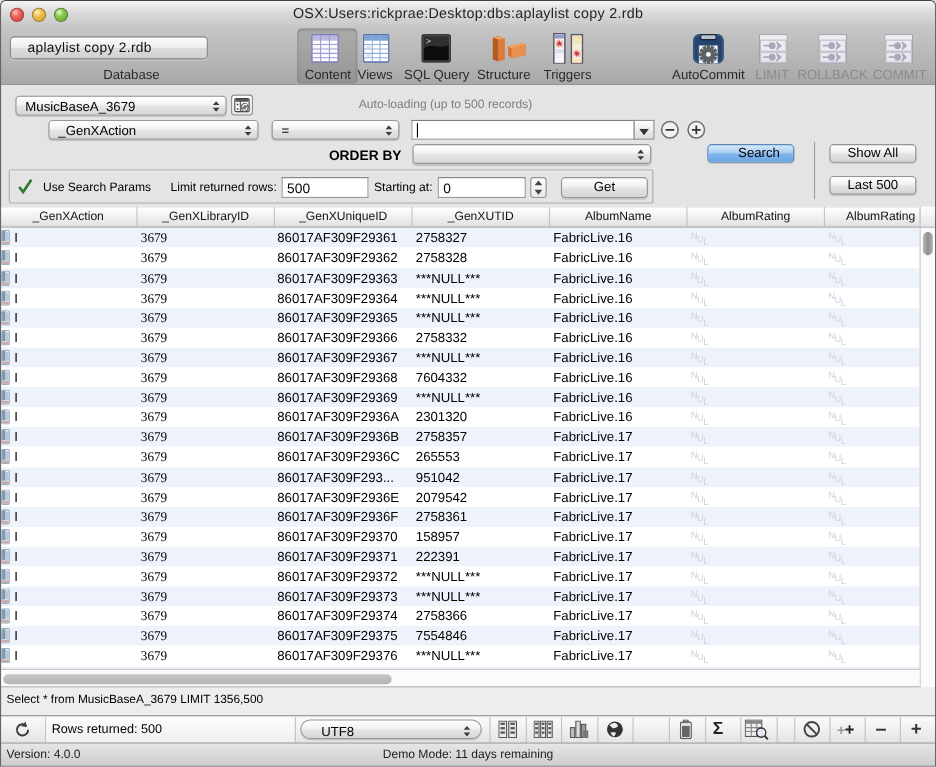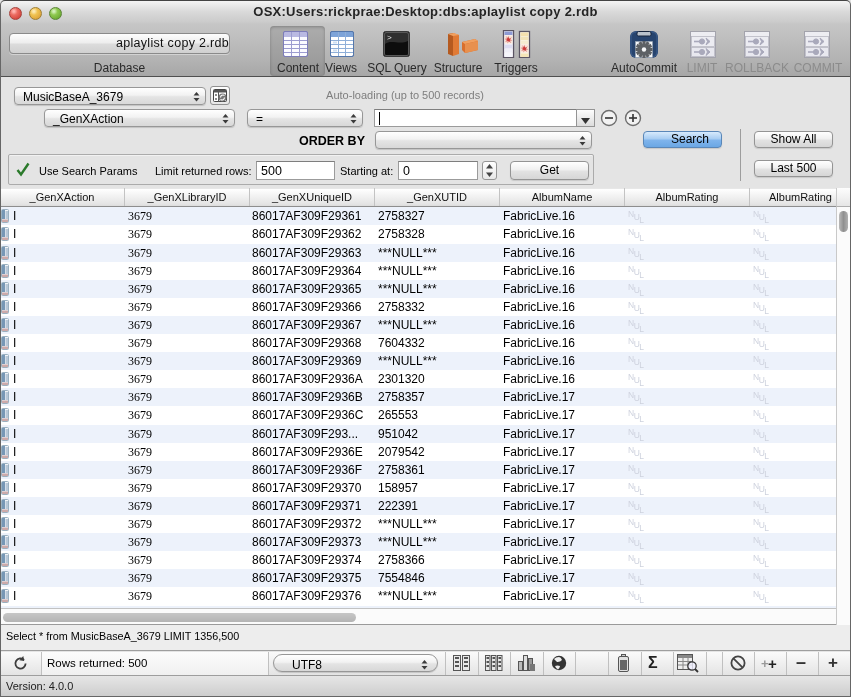--- a/index.html
+++ b/index.html
@@ -10,26 +10,26 @@
 
 #titlebar { left:0; top:0; width:851px; height:77px;
   background:linear-gradient(to bottom,#f4f4f4 0px,#d9d9d9 11px,#cbcbcb 21px,#c6c6c6 23px,#b2b2b2 60px,#a6a6a6 76px);
   border-bottom:1px solid #4f4f4f; border-top:1px solid #ececec;
   border-radius:5px 5px 0 0;
 }
 .tl { width:13px; height:13px; border-radius:50%; top:6px; }
 #tl-r { left:9px; background:radial-gradient(circle at 35% 30%, #ffb3ad 0 8%, #ec6c62 35%, #d64940 75%); border:1px solid #a5423c; }
 #tl-y { left:29px; background:radial-gradient(circle at 35% 30%, #fde9b2 0 8%, #f0c351 35%, #dfa63c 75%); border:1px solid #9e7f35; }
 #tl-g { left:49px; background:radial-gradient(circle at 35% 30%, #d3f0b9 0 8%, #8fc94f 35%, #6fae35 75%); border:1px solid #5b8437; }
-#title { left:0; right:0; top:3px; text-align:center; font-size:13px; color:#252525; font-weight:bold; letter-spacing:0.25px;}
-
-#dbbtn { left:9px; top:32px; width:221px; height:21px; border-radius:4px;
+#title { left:0; right:0; top:3px; text-align:center; font-size:13px; color:#252525; font-weight:normal; letter-spacing:0.25px;}
+
+#dbbtn { left:9px; top:32px; width:180px; height:21px; border-radius:4px;
   background:linear-gradient(to bottom,#fdfdfd,#ededed 48%,#dcdcdc 52%,#d0d0d0);
   border:1px solid #8a8a8a; box-shadow:0 1px 0 rgba(255,255,255,.4);
-  text-align:right; font-size:12.5px; color:#111; line-height:19px; letter-spacing:0.3px; }
+  text-align:left; font-size:12.5px; color:#111; line-height:19px; letter-spacing:0.3px;padding-left:15px; }
 .tblabel { font-size:12px; color:#2a2a2a; text-align:center; top:60px; height:14px; line-height:14px; }
 .tblabel.dis { color:#8b8b8b; }
 #contentsel { left:270px; top:25px; width:55px; height:50px; border-radius:4px;
   background:rgba(60,60,60,.18); box-shadow:inset 0 1px 3px rgba(0,0,0,.25); }
 
 
 #controls { left:0; top:78px; width:851px; height:110px; background:#e4e4e4; }
 .popup { background:linear-gradient(to bottom,#ffffff,#f2f2f2 45%,#e4e4e4 55%,#d8d8d8);
   border:1px solid #979797; border-radius:4px; box-shadow:0 1px 1px rgba(0,0,0,.15);
   font-size:12px; color:#000; }
@@ -797,14 +797,15 @@
   <div class="abs" style="left:761px;top:4px;font-size:13px;font-weight:bold;color:#999;">+</div>
   <div class="abs" style="left:768px;top:3px;font-size:15px;font-weight:bold;color:#222;">+</div>
 
   <div class="abs" style="left:796px;top:0px;font-size:18px;font-weight:bold;color:#333;">–</div>
 
   <div class="abs" style="left:828px;top:1px;font-size:17px;font-weight:bold;color:#333;">+</div>
 </div>
 
 <div class="abs" id="bottomstrip">
   <div class="abs" style="left:6px;top:4px;">Version: 4.0.0</div>
+  <div class="abs" style="left:0;right:0;top:4px;text-align:center;">Demo Mode: 11 days remaining</div>
 </div>
 <div class="abs" id="winborder"></div>
 
 </body></html>

